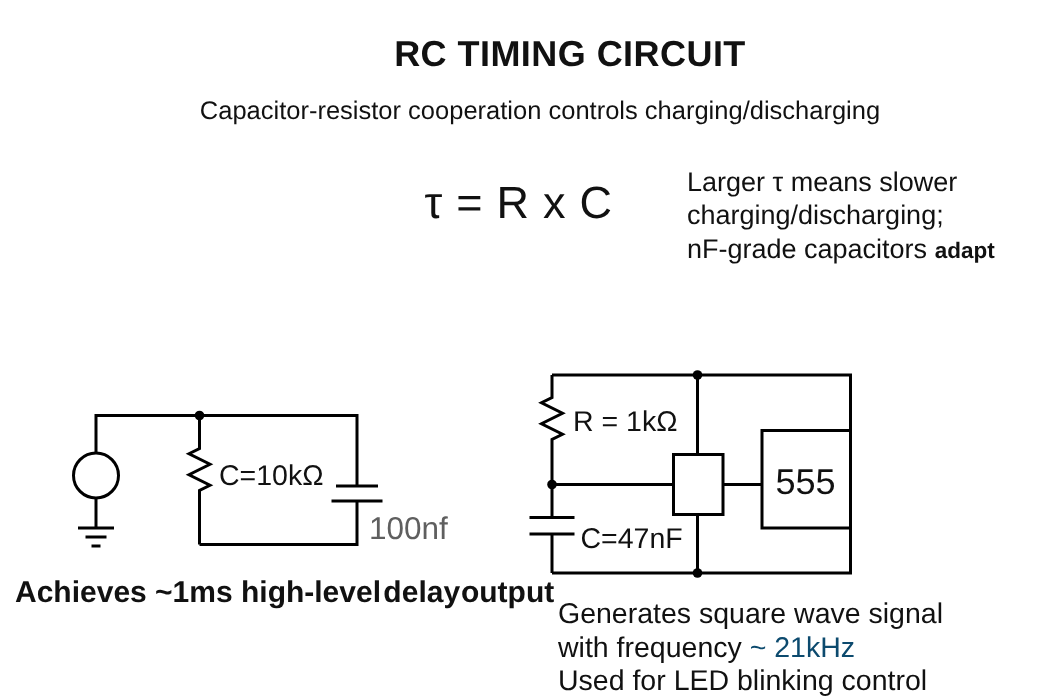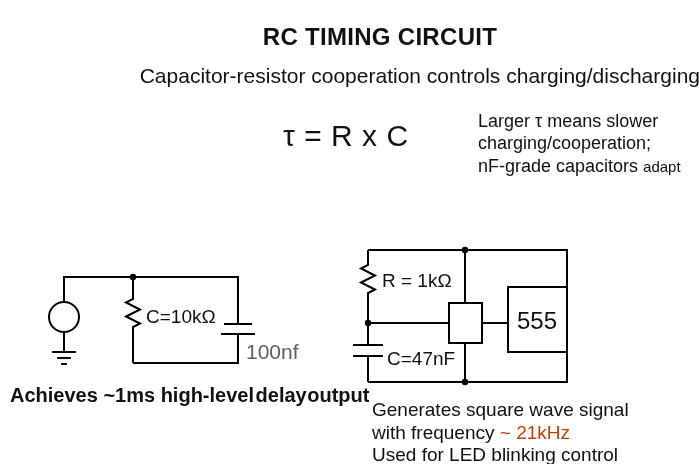--- a/index.html
+++ b/index.html
@@ -2,60 +2,60 @@
 <html><head>
 <meta charset="utf-8">
 <style>
   html,body { margin:0; padding:0; background:#ffffff; }
   body { font-family:"Liberation Sans", sans-serif; color:#111111; }
   .stage { position:relative; width:700px; height:464px; background:#ffffff; overflow:hidden; }
   .abs { position:absolute; }
 
   .title { left:0; top:23px; width:680px; text-align:center;
            font-size:24px; font-weight:bold; letter-spacing:0.3px;padding-left:40px; }
-  .subtitle { left:20px; top:64px; width:680px; text-align:right; font-size:21px; }
+  .subtitle { left:20px; top:64px; width:680px; text-align:center; font-size:17px; }
 
   .formula { left:283px; top:119px; font-size:30px; white-space:nowrap; letter-spacing:0.5px; }
 
-  .tau-note { left:458px; top:110px; font-size:18px; line-height:22.3px; white-space:nowrap;margin-left:20px; }
-  .tau-note .small { font-size:15px; }
+  .tau-note { left:458px; top:110px; font-size:18px; line-height:22.3px; white-space:nowrap; }
+  .tau-note .small { font-size:15px;font-weight:bold; }
 
   .mono-caption { left:30px; top:213px; width:200px; text-align:center;
                   font-size:20px; line-height:22px; }
 
   .circuits { left:0; top:0; width:700px; height:464px; }
   .circuits path, .circuits polyline, .circuits line, .circuits rect, .circuits circle.sym {
     fill:none; stroke:#000000; stroke-width:2; }
   .circuits rect, .circuits circle.sym { fill:#ffffff; }
   .circuits circle.dot { fill:#000000; stroke:none; }
   .circuits text { font-family:"Liberation Sans", sans-serif; fill:#111111; }
   .lbl19 { font-size:19px; }
   .lbl21g { font-size:21px; fill:#5f5f5f !important; }
   .lbl24 { font-size:24px; }
 
   .mono-res1 { left:10px; top:384px; font-size:20px; white-space:nowrap;font-weight:bold; }
   .mono-res1 .glued { word-spacing:-5px; margin-left:-4px; }
   .mono-res2 { left:18px; top:413px; font-size:19px; letter-spacing:-0.2px; white-space:nowrap; }
 
   .astable-res { left:372px; top:399px; font-size:19px; line-height:22.5px; white-space:nowrap; }
-  .muted { color:#c2410c; }
+  .muted { color:#0c4a6e; }
 </style>
 </head>
 <body>
 
 <div class="stage">
 
   <div class="abs title">RC TIMING CIRCUIT</div>
   <div class="abs subtitle">Capacitor-resistor cooperation controls charging/discharging</div>
 
   <div class="abs formula">τ = R x C</div>
 
   <div class="abs tau-note">
     <div>Larger τ means slower</div>
-    <div>charging/cooperation;</div>
+    <div>charging/discharging;</div>
     <div><span>nF-grade capacitors</span>
       <span class="small">adapt</span></div>
   </div>
 
 
   <svg class="abs circuits" viewBox="0 0 700 464" xmlns="http://www.w3.org/2000/svg">
 
     <g>
       <path d="M64,302 L64,277 L238,277 L238,324"></path>
       <circle class="sym" cx="64" cy="317" r="15"></circle>

